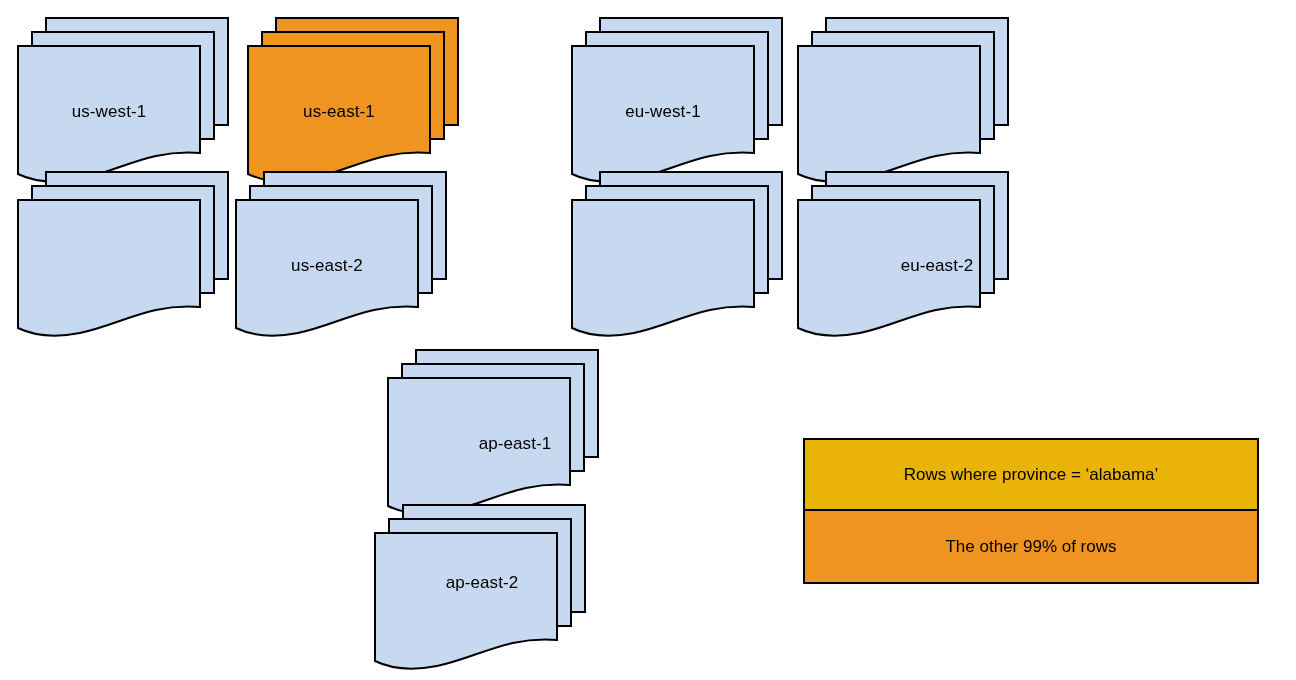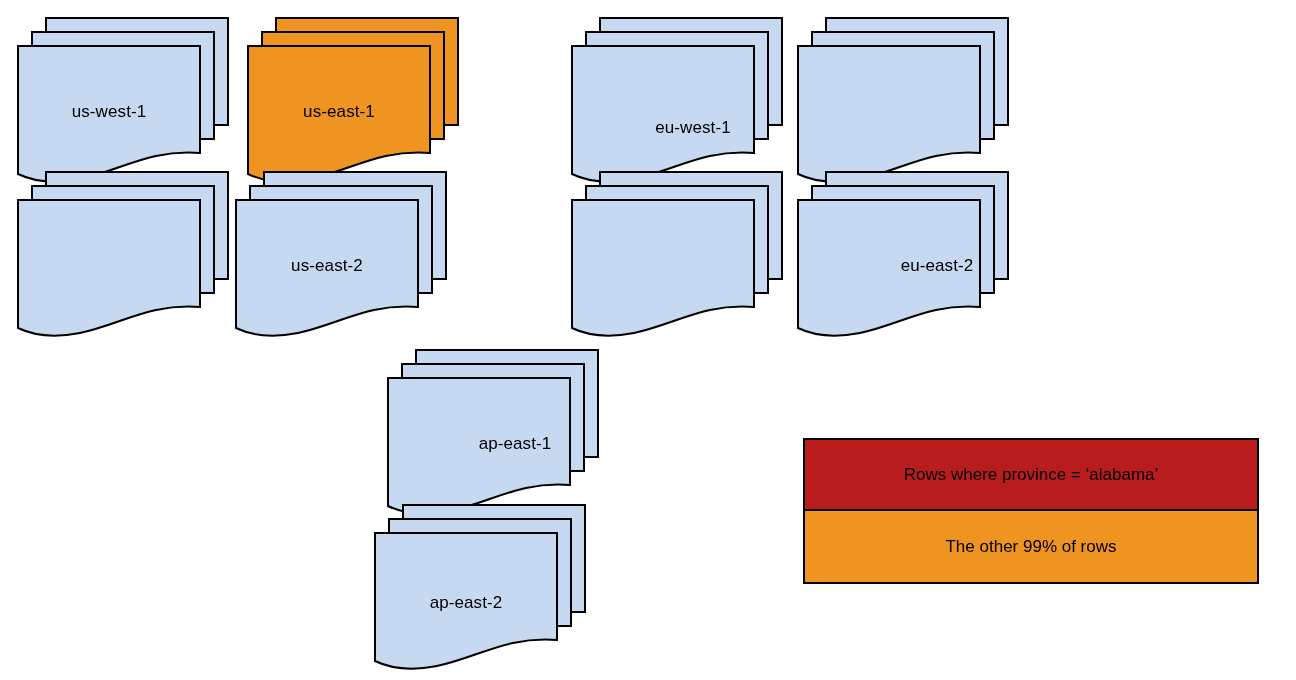--- a/index.html
+++ b/index.html
@@ -104,21 +104,21 @@
         <g transform="translate(28,0)">
           <path d="M 0 0 L 182 0 L 182 107 L 0 107 Z" fill="#c6d9f0" stroke="#000000" stroke-width="2" stroke-linejoin="miter"></path>
         </g>
         <g transform="translate(14,14)">
           <path d="M 0 0 L 182 0 L 182 107 L 0 107 Z" fill="#c6d9f0" stroke="#000000" stroke-width="2" stroke-linejoin="miter"></path>
         </g>
         <g transform="translate(0,28)">
           <path d="M 0 0 L 182 0 L 182 107 C 131.04 103 101.92000000000002 125 61.88 133 C 36.4 138 14.56 135 0 128 Z" fill="#c6d9f0" stroke="#000000" stroke-width="2" stroke-linejoin="miter"></path>
         </g>
       </svg>
-      <div class="doc-label" style="top: 44px; padding-left: 30px;">eu-west-1</div>
+      <div class="doc-label" style="top: 28px;">eu-west-1</div>
     </div>
     <div class="doc-stack" style="left: 798px; top: 18px;">
       <svg viewBox="0 0 210 150" width="210" height="150">
         <g transform="translate(28,0)">
           <path d="M 0 0 L 182 0 L 182 107 L 0 107 Z" fill="#c6d9f0" stroke="#000000" stroke-width="2" stroke-linejoin="miter"></path>
         </g>
         <g transform="translate(14,14)">
           <path d="M 0 0 L 182 0 L 182 107 L 0 107 Z" fill="#c6d9f0" stroke="#000000" stroke-width="2" stroke-linejoin="miter"></path>
         </g>
         <g transform="translate(0,28)">
@@ -199,23 +199,23 @@
         <g transform="translate(28,0)">
           <path d="M 0 0 L 182 0 L 182 107 L 0 107 Z" fill="#c6d9f0" stroke="#000000" stroke-width="2" stroke-linejoin="miter"></path>
         </g>
         <g transform="translate(14,14)">
           <path d="M 0 0 L 182 0 L 182 107 L 0 107 Z" fill="#c6d9f0" stroke="#000000" stroke-width="2" stroke-linejoin="miter"></path>
         </g>
         <g transform="translate(0,28)">
           <path d="M 0 0 L 182 0 L 182 107 C 131.04 103 101.92000000000002 125 61.88 133 C 36.4 138 14.56 135 0 128 Z" fill="#c6d9f0" stroke="#000000" stroke-width="2" stroke-linejoin="miter"></path>
         </g>
       </svg>
-      <div class="doc-label" style="top: 32px;">ap-east-2</div>
+      <div class="doc-label" style="top: 12px; padding-left: 16px;">ap-east-2</div>
     </div>
     <div class="legend" style="left: 803px; top: 438px; width: 456px; height: 146px;">
-      <div class="legend-row top" style="background: #b91c1c; height: 50%;">
+      <div class="legend-row top" style="background: #eab308; height: 50%;">
         <span>Rows where province = ‘alabama’</span>
       </div>
       <div class="legend-row" style="background: rgb(239, 148, 32); height: 50%;">
         <span>The other 99% of rows</span>
       </div>
     </div>
   </div>
 
 </body></html>

